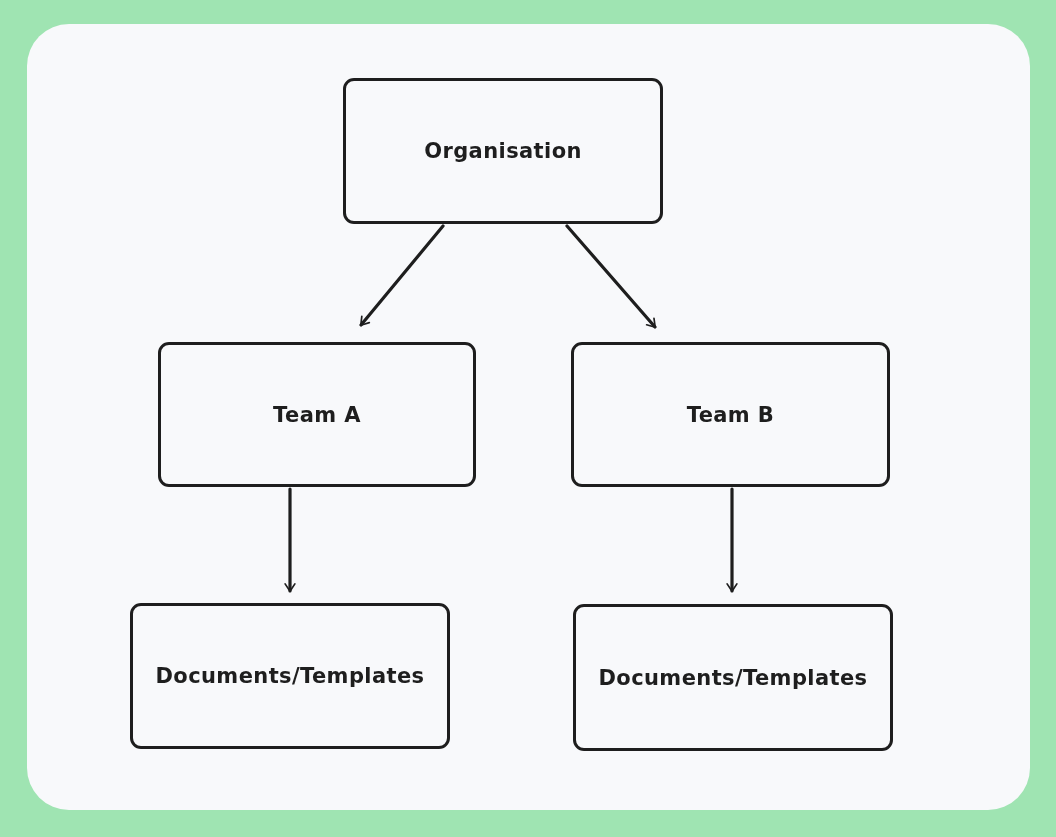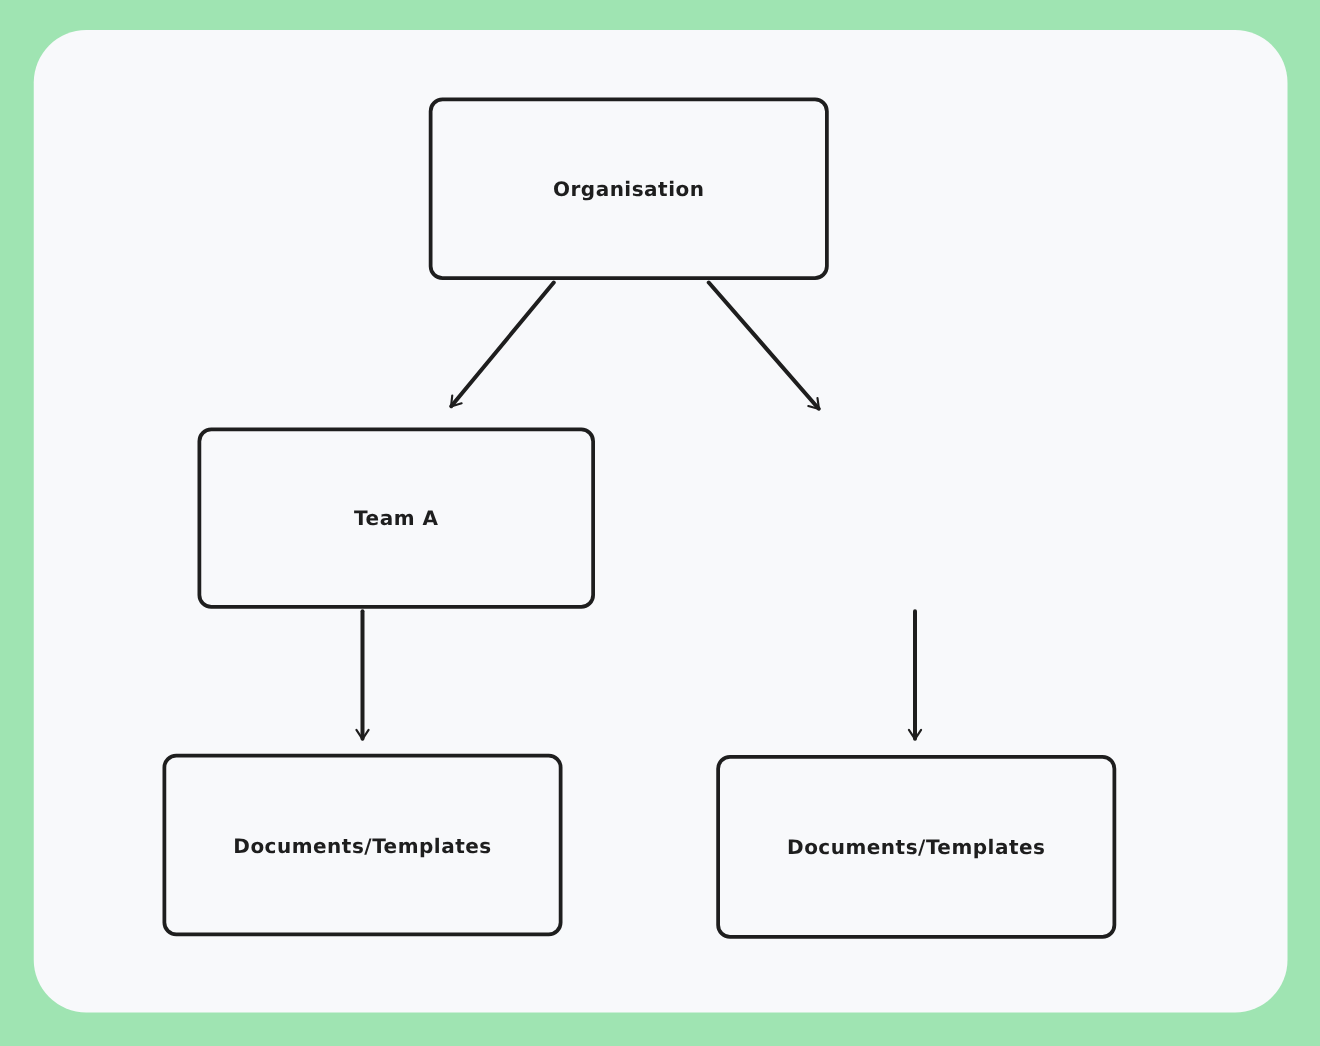--- a/index.html
+++ b/index.html
@@ -53,21 +53,21 @@
     position: absolute;
     border: 3.5px solid var(--stroke);
     border-radius: 11px;
     background: transparent;
     display: flex;
     align-items: center;
     justify-content: center;
   }
   .node-label {
     color: var(--stroke);
-    font-size: 16px;
+    font-size: 21px;
     font-weight: 700;
     letter-spacing: 0.4px;
     white-space: nowrap;
     text-align: center;
   }
   .node-organisation { left: 343px; top: 78px;  width: 320px; height: 146px; }
   .node-team-a       { left: 130px; top: 342px; width: 318px; height: 145px; margin-left: 28px; }
   .node-team-b       { left: 571px; top: 342px; width: 319px; height: 145px; }
   .node-documents-a  { left: 130px; top: 603px; width: 320px; height: 146px; }
   .node-documents-b  { left: 573px; top: 604px; width: 320px; height: 147px; }
@@ -91,20 +91,23 @@
   </svg>
 
   <div class="node node-organisation">
     <span class="node-label">Organisation</span>
   </div>
 
   <div class="node node-team-a">
     <span class="node-label">Team A</span>
   </div>
 
+  <div class="node node-team-b">
+    <span class="node-label">Team B</span>
+  </div>
 
   <div class="node node-documents-a">
     <span class="node-label">Documents/Templates</span>
   </div>
 
   <div class="node node-documents-b">
     <span class="node-label">Documents/Templates</span>
   </div>
 </div>
 

